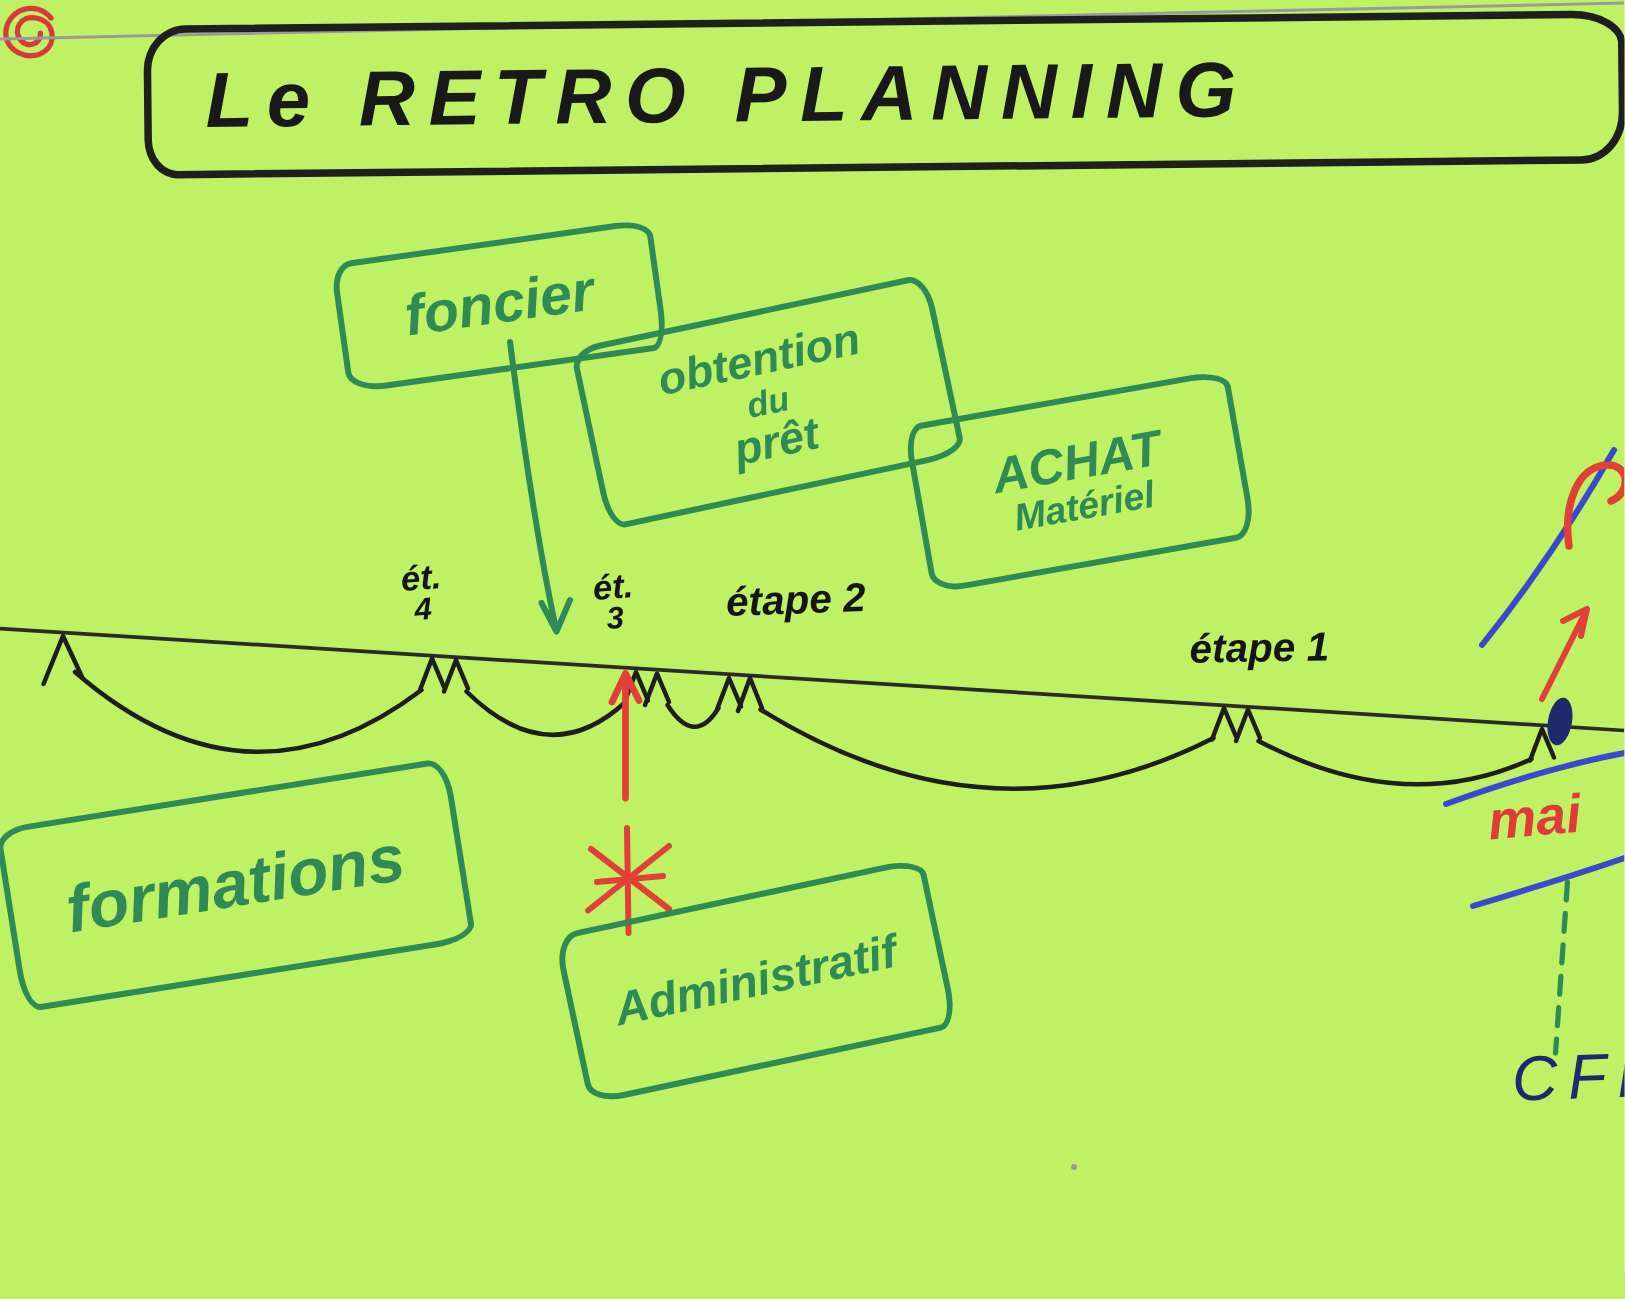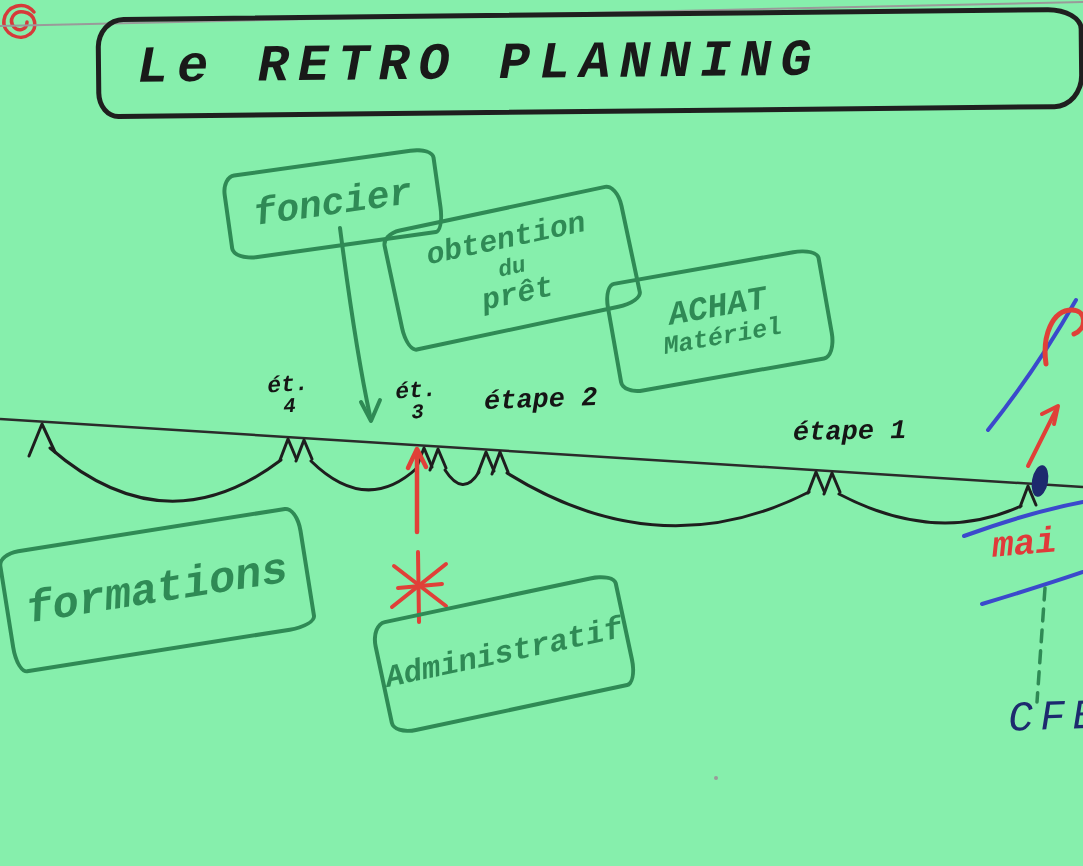--- a/index.html
+++ b/index.html
@@ -1,19 +1,19 @@
 <!DOCTYPE html>
 <html><head>
 <meta charset="utf-8">
 <style>
   html, body { margin:0; padding:0; overflow:hidden; }
   body { width:1083px; height:866px; background:#ffffff; }
   .board {
     position:relative; width:1083px; height:866px;
-    background:#86efac; font-family:Liberation Mono, monospace;
+    background:#bef264; font-family:Liberation Sans, sans-serif;
   }
   .strokes { position:absolute; left:0; top:0; width:1083px; height:866px; }
 
   
   .title-box {
     position:absolute; left:96px; top:12px; width:942px; height:92px;
     border:5px solid #1f1f1f; border-radius:28px 36px 30px 22px / 30px 22px 34px 26px;
     transform:rotate(-0.6deg);
     display:flex; align-items:center; padding-left:36px;
   }

